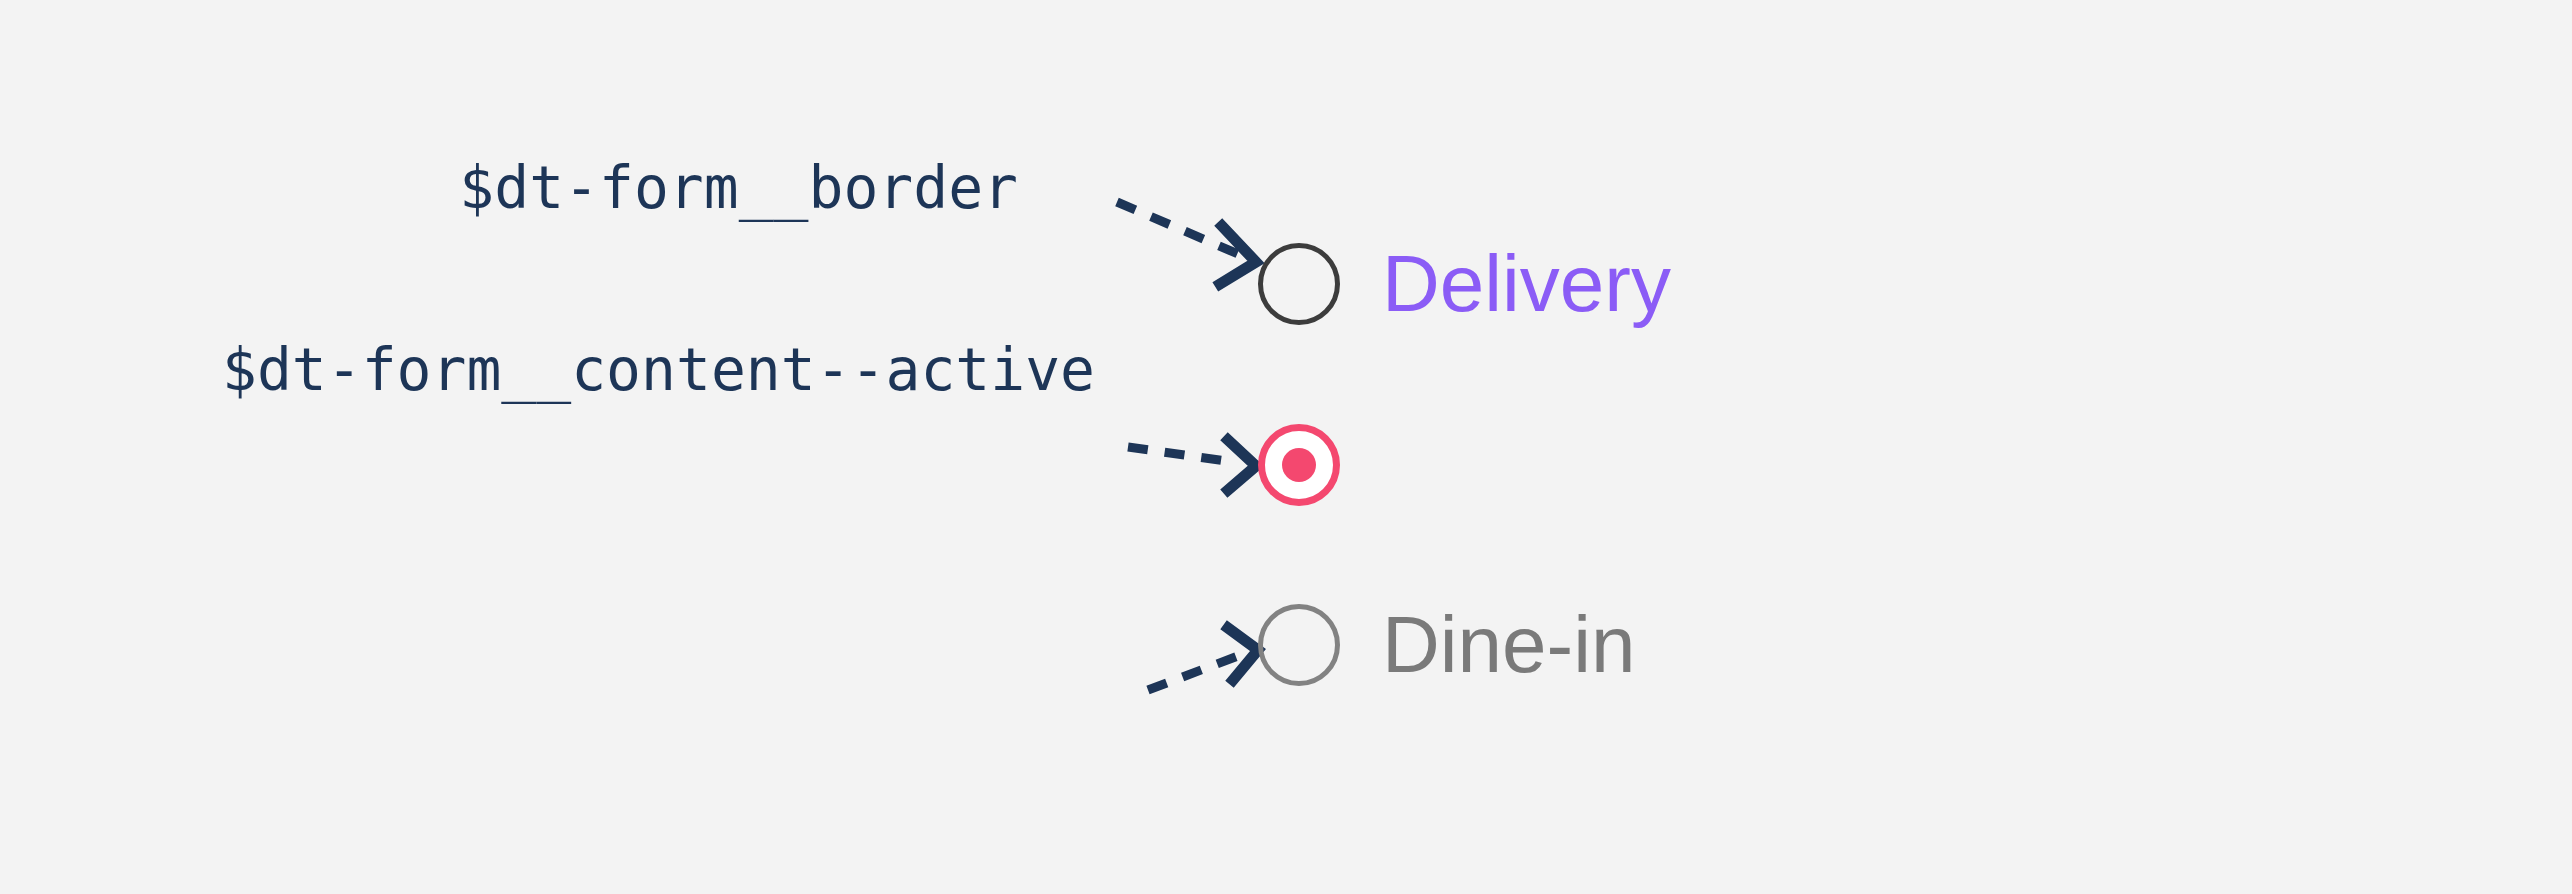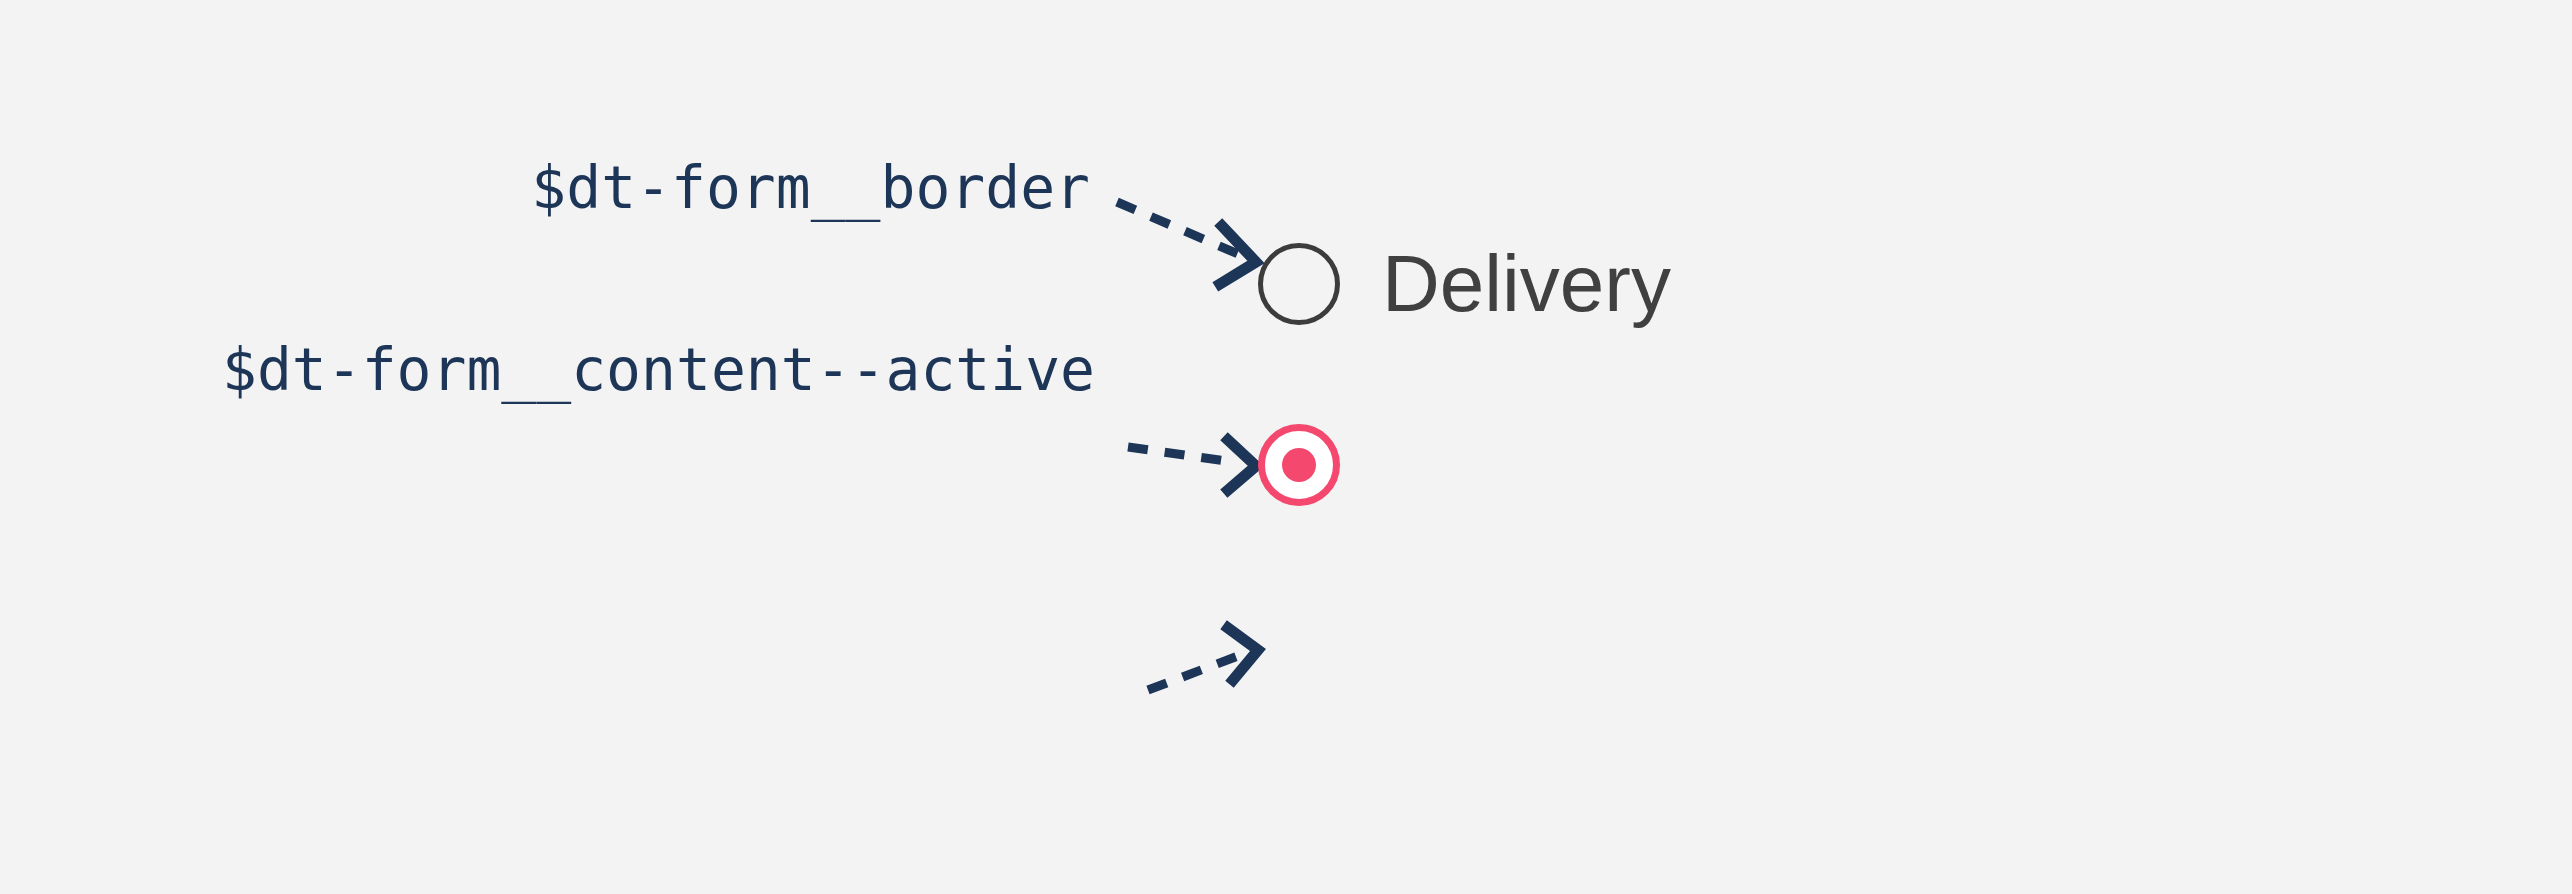--- a/index.html
+++ b/index.html
@@ -37,21 +37,21 @@
     line-height: 1;
     font-weight: 400;
   }
   
   .token-label span.mono {
     font-family: "DejaVu Sans Mono", "Liberation Mono", monospace;
     font-size: 58px;
     letter-spacing: 0px;
   }
 
-  .token-row-1 { right: 1482px; top: 156px; }
+  .token-row-1 { right: 1554px; top: 156px; }
   .token-row-2 { right: 1477px; top: 338px; }
   .token-row-3 { right: 1442px; top: 518px; }
 
   
   #arrow-layer {
     position: absolute;
     left: 0;
     top: 0;
     width: 2572px;
     height: 894px;
@@ -101,21 +101,21 @@
   }
 
   .option-label {
     margin-left: 42px;
     font-family: "Liberation Sans", sans-serif;
     font-size: 80px;
     line-height: 1;
     white-space: nowrap;
     font-weight: 400;
   }
-  .label-enabled  { color: #404040; }
+  .label-enabled  { color: #8b5cf6; }
   .label-disabled { color: #7a7a7a; }
 </style>
 </head>
 <body>
 
 <div id="stage">
 
   <div class="token-label token-row-1">
     <span class="mono">$dt-form__border</span>
   </div>
@@ -147,14 +147,18 @@
     <span class="radio radio-default"></span>
     <span class="option-label label-enabled">Delivery</span>
   </div>
 
   <div class="option-row option-row-2">
     <span class="radio radio-active">
       <span class="dot"></span>
     </span>
   </div>
 
+  <div class="option-row option-row-3">
+    <span class="radio radio-disabled"></span>
+    <span class="option-label label-disabled">Dine-in</span>
+  </div>
 
 </div>
 
 </body></html>

